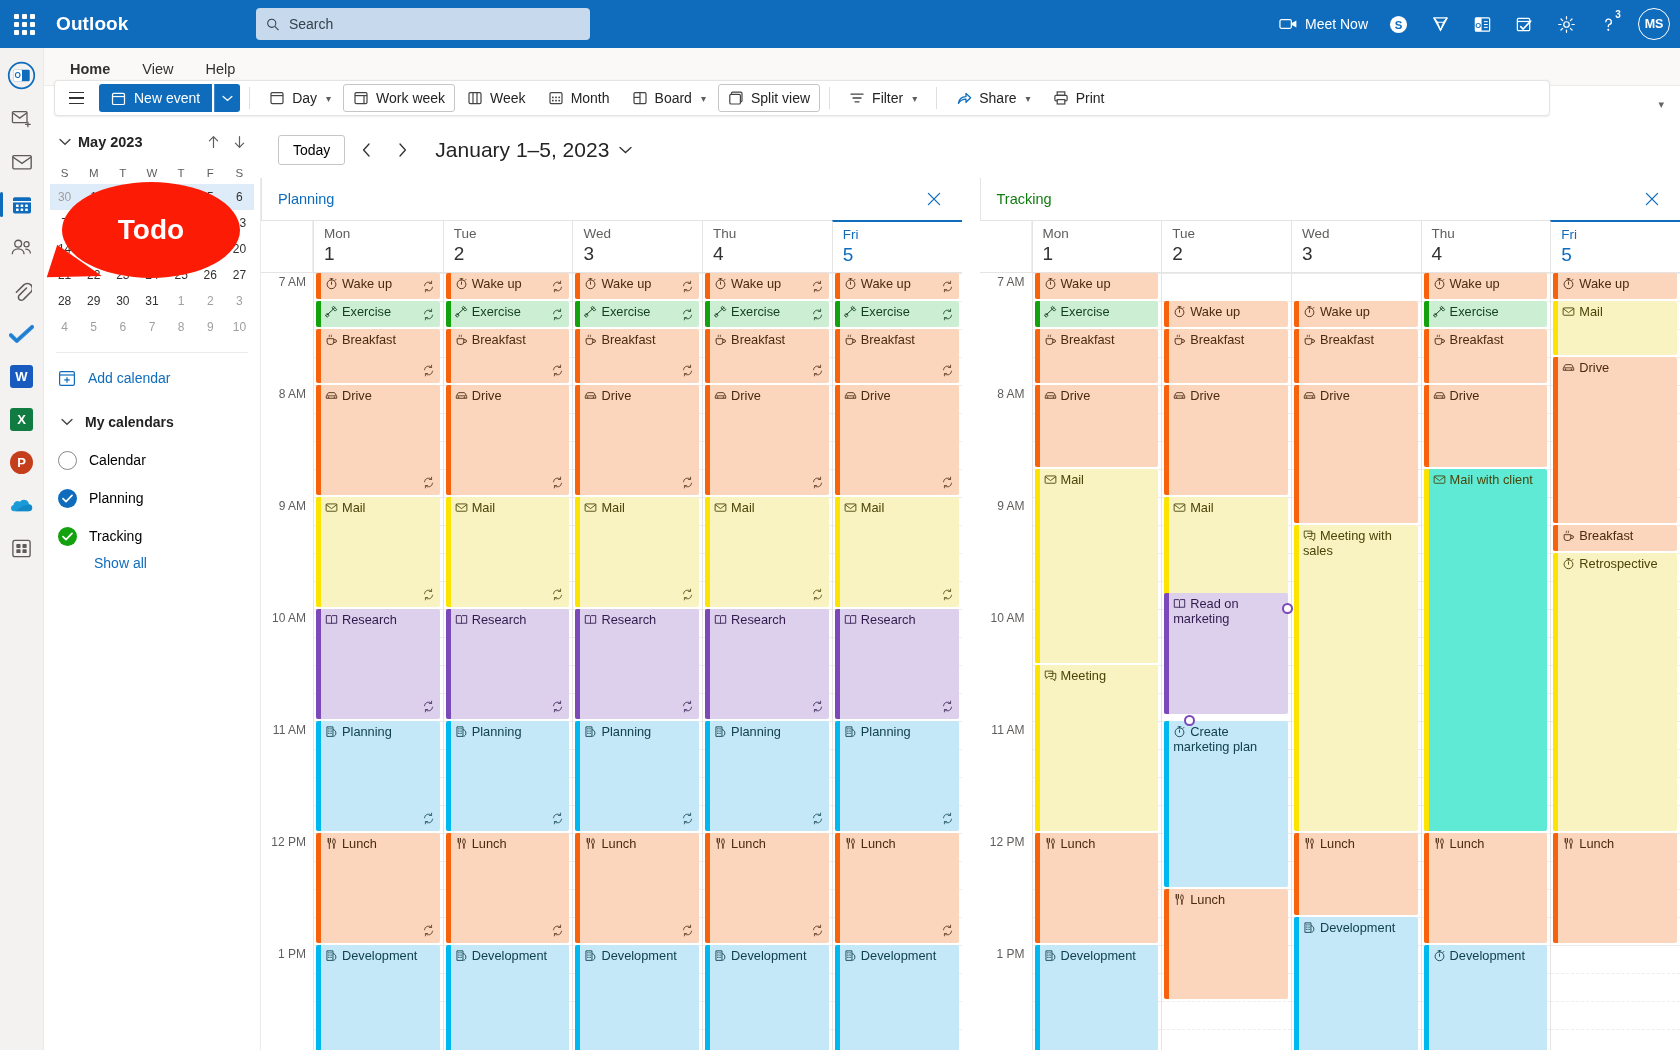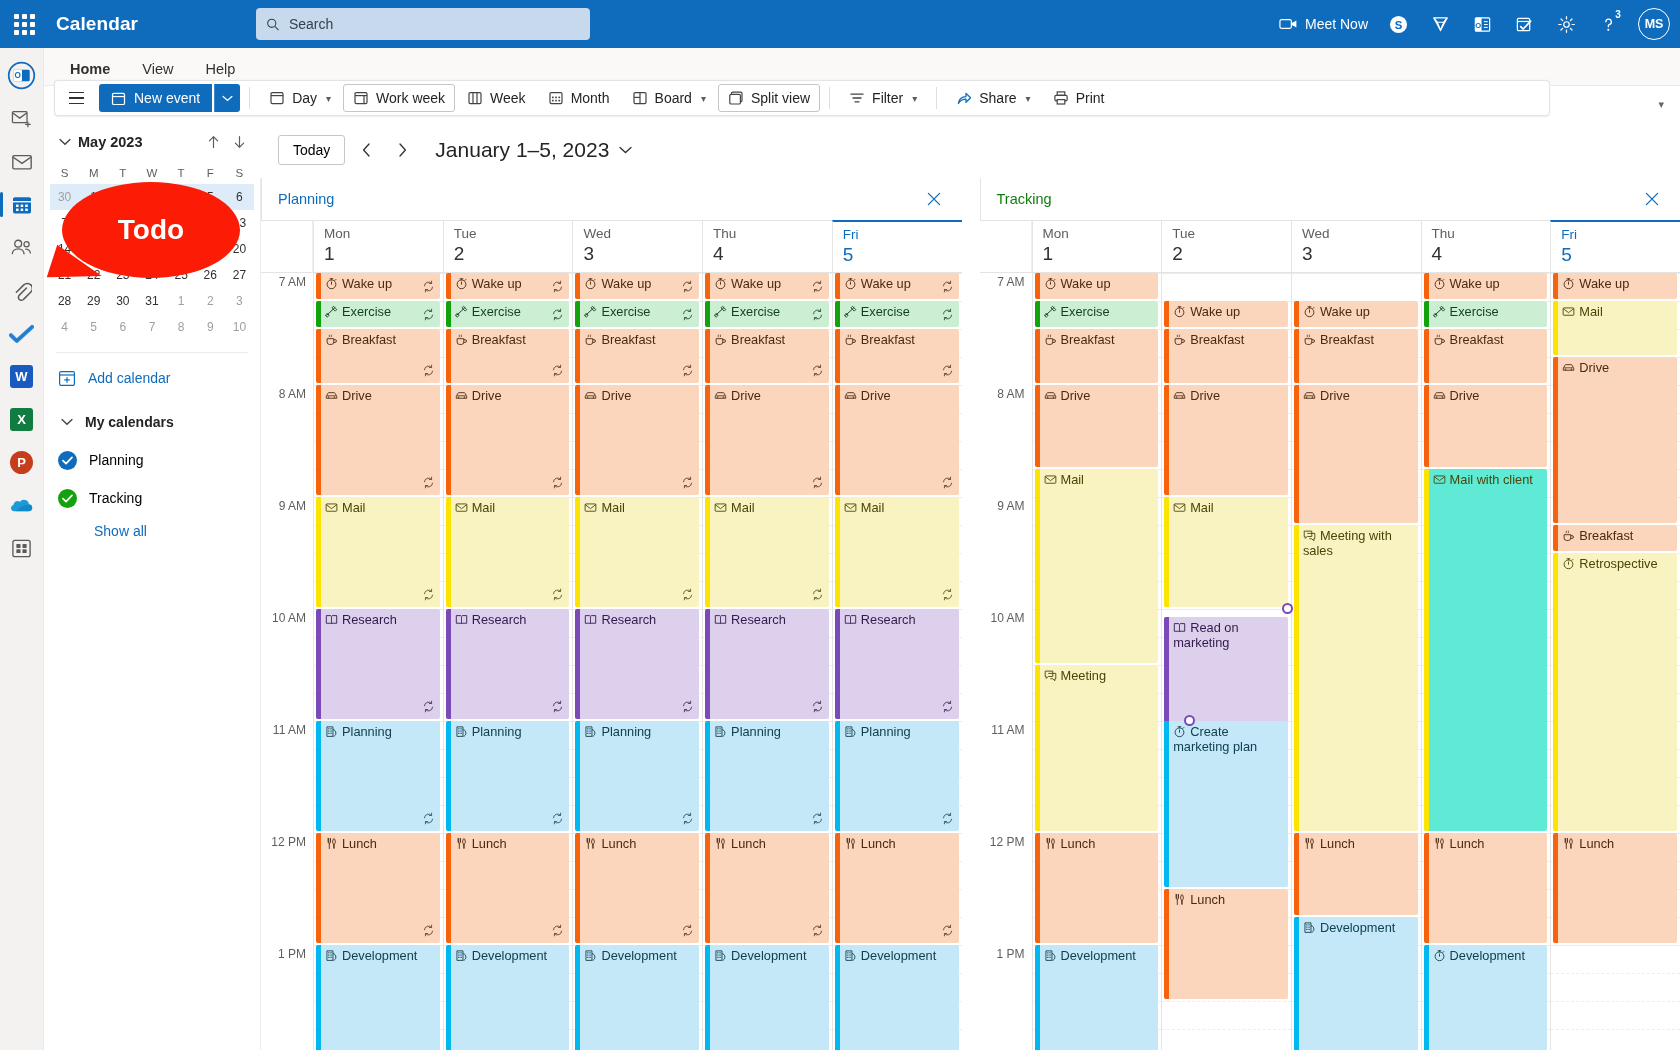--- a/index.html
+++ b/index.html
@@ -177,21 +177,21 @@
         <i class="waffle-dot"></i>
         <i class="waffle-dot"></i>
       <i class="waffle-dot"></i>
         <i class="waffle-dot"></i>
         <i class="waffle-dot"></i>
       <i class="waffle-dot"></i>
         <i class="waffle-dot"></i>
         <i class="waffle-dot"></i>
     </div>
   </div>
-  <div class="brand">Calendar</div>
+  <div class="brand">Outlook</div>
 
   <div class="searchbox">
     <svg width="15" height="15" viewBox="0 0 16 16">
       <circle cx="6.6" cy="6.6" r="4.7" fill="none" stroke="#36414d" stroke-width="1.2"></circle>
       <line x1="10.2" y1="10.2" x2="14.4" y2="14.4" stroke="#36414d" stroke-width="1.2"></line>
     </svg>
     <input type="text" placeholder="Search" style="">
   </div>
 
   <div class="suite-right">
@@ -538,38 +538,42 @@
 
   <div class="lp-row" style="margin-top:6px;">
     <svg width="12" height="8" viewBox="0 0 12 8" style="margin-left:3px;">
       <path d="M1 1.6 6 6.2 11 1.6" fill="none" stroke="#444" stroke-width="1.4" stroke-linecap="round"></path>
     </svg>
     <span class="mycal-title">My calendars</span>
   </div>
 
   <div id="calendar-list">
       <div class="lp-row">
+        <div class="cal-check"></div>
+        <span>Calendar</span>
+      </div>
+      <div class="lp-row">
         <div class="cal-check on" style="background: rgb(15, 108, 189);">
           <svg width="11" height="9" viewBox="0 0 11 9">
             <path d="M1 4.6 4 7.6 10 1.3" fill="none" stroke="#fff" stroke-width="1.7" stroke-linecap="round" stroke-linejoin="round"></path>
           </svg>
         </div>
         <span>Planning</span>
       </div>
       <div class="lp-row">
         <div class="cal-check on" style="background: rgb(19, 161, 14);">
           <svg width="11" height="9" viewBox="0 0 11 9">
             <path d="M1 4.6 4 7.6 10 1.3" fill="none" stroke="#fff" stroke-width="1.7" stroke-linecap="round" stroke-linejoin="round"></path>
           </svg>
         </div>
         <span>Tracking</span>
       </div>
     </div>
 
-  <div class="showall" style="margin-top:6px;">Show all</div>
+  <div class="showall" style="">Show all</div>
 </div>
 
 <div class="callout">
   <div class="tail"></div>
   <div class="bubble">
     <span>Todo</span>
   </div>
 </div>
 
 <div class="cal-area">
@@ -1409,21 +1413,21 @@
               <div class="ev" style="top: 112px; height: 110px; background: rgb(251, 213, 188); color: rgb(74, 43, 16);"><div class="bar" style="background: rgb(247, 99, 12);"></div><svg width="13" height="13" viewBox="0 0 16 16" style="vertical-align: -2px; margin-right: 4px;">
                   <path d="M1.6 11.4v-2.5c0-.4.2-.8.5-1L3.6 5.3c.2-.5.7-.8 1.2-.8h6.4c.5 0 1 .3 1.2.8l1.5 2.6c.3.2.5.6.5 1v2.5z" fill="none" stroke="currentColor" stroke-width="1.1" stroke-linejoin="round"></path>
                   <line x1="2.4" y1="8.4" x2="13.6" y2="8.4" stroke="currentColor" stroke-width="1"></line>
                   <circle cx="4.4" cy="10" r=".9" fill="currentColor"></circle>
                   <circle cx="11.6" cy="10" r=".9" fill="currentColor"></circle>
                 </svg><span>Drive</span></div>
               <div class="ev" style="top: 224px; height: 110px; background: rgb(248, 243, 192); color: rgb(74, 68, 9);"><div class="bar" style="background: rgb(253, 227, 0);"></div><svg width="13" height="13" viewBox="0 0 16 16" style="vertical-align: -2px; margin-right: 4px;">
                   <rect x="1.4" y="3.6" width="13.2" height="9" rx="1" fill="none" stroke="currentColor" stroke-width="1.1"></rect>
                   <path d="M1.4 4.4 8 9.4 14.6 4.4" fill="none" stroke="currentColor" stroke-width="1.1"></path>
                 </svg><span>Mail</span></div>
-              <div class="ev" style="top: 344px; height: 121px; background: rgb(220, 208, 236); color: rgb(50, 26, 77);"><div class="bar" style="background: rgb(123, 73, 184);"></div><svg width="13" height="13" viewBox="0 0 16 16" style="vertical-align: -2px; margin-right: 4px;">
+              <div class="ev" style="top: 320px; height: 121px; background: rgb(220, 208, 236); color: rgb(50, 26, 77);"><div class="bar" style="background: rgb(123, 73, 184);"></div><svg width="13" height="13" viewBox="0 0 16 16" style="vertical-align: -2px; margin-right: 4px;">
                   <path d="M1.6 3.2h5a1.6 1.6 0 0 1 1.4.9 1.6 1.6 0 0 1 1.4-.9h5v9.4h-5a1.6 1.6 0 0 0-1.4.9 1.6 1.6 0 0 0-1.4-.9h-5z" fill="none" stroke="currentColor" stroke-width="1.1" stroke-linejoin="round"></path>
                   <line x1="8" y1="4.4" x2="8" y2="13.2" stroke="currentColor" stroke-width="1"></line>
                 </svg><span>Read on marketing</span></div>
               <div class="handle" style="top: 330px; right: -2px;"></div>
               <div class="handle" style="top: 442px; left: 22px;"></div>
               <div class="ev" style="top: 448px; height: 166px; background: rgb(196, 232, 247); color: rgb(17, 65, 79);"><div class="bar" style="background: rgb(0, 183, 240);"></div><svg width="13" height="13" viewBox="0 0 16 16" style="vertical-align: -2px; margin-right: 4px;">
                   <circle cx="8" cy="9" r="5.4" fill="none" stroke="currentColor" stroke-width="1.1"></circle>
                   <path d="M8 9V6.1" stroke="currentColor" stroke-width="1.1" stroke-linecap="round"></path>
                   <path d="M6.2 2.2h3.6M8 2.2v1.4" stroke="currentColor" stroke-width="1.1" stroke-linecap="round"></path>
                   <path d="M12.2 4.2 13.4 3" stroke="currentColor" stroke-width="1.1" stroke-linecap="round"></path>

